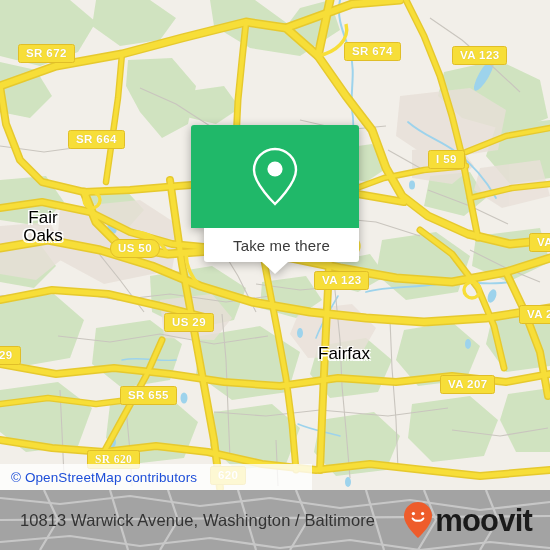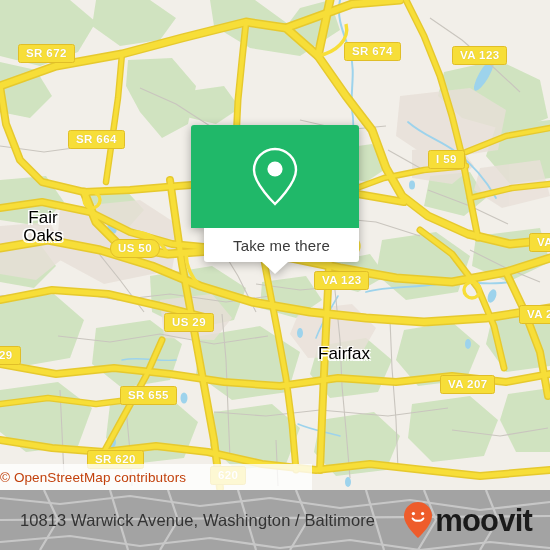--- a/index.html
+++ b/index.html
@@ -52,22 +52,23 @@
     line-height: 13px;
     text-shadow: 0 0 1px rgba(120,100,10,.35);
   }
 
   
   #attribution {
     position: absolute; left: 0; bottom: 0;
     width: 312px; height: 26px;
     background: rgba(255,255,255,0.78);
     display: flex; align-items: center;
+    padding-left: 11px;
     font-size: 13.5px;
-    color: #c2410c;
+    color: #1d4ed8;
     letter-spacing: .1px;
   }
 
   
   #popup {
     position: absolute; left: 191px; top: 125px;
     width: 168px;
     filter: drop-shadow(0 2px 5px rgba(0,0,0,0.30));
   }
   #popup-head {
@@ -296,21 +297,21 @@
     <div class="shield" style="left:68px;  top:130px;">SR 664</div>
     <div class="shield" style="left:428px; top:150px;">I 59</div>
     <div class="shield" style="left:110px; top:239px;border-radius:9px;">US 50</div>
     <div class="shield" style="left:529px; top:233px;">VA</div>
     <div class="shield" style="left:314px; top:271px;">VA 123</div>
     <div class="shield" style="left:164px; top:313px;">US 29</div>
     <div class="shield" style="left:519px; top:305px;">VA 2</div>
     <div class="shield" style="left:-9px;  top:346px;">29</div>
     <div class="shield" style="left:120px; top:377px;margin-top:9px;">SR 655</div>
     <div class="shield" style="left:440px; top:375px;">VA 207</div>
-    <div class="shield" style="left:87px;  top:450px;">SR 620</div>
+    <div class="shield" style="left:87px;  top:450px;font-family:Liberation Serif, serif;">SR 620</div>
     <div class="shield" style="left:210px; top:466px;text-align:center;">620</div>
 
     <div id="popup">
       <div id="popup-head">
         <svg width="48" height="62" viewBox="0 0 48 62">
           <path d="M24 3 C12.4 3 3 12.4 3 24 C3 38 24 58 24 58 C24 58 45 38 45 24 C45 12.4 35.6 3 24 3 Z" fill="none" stroke="#ffffff" stroke-width="2.4"></path>
           <circle cx="24" cy="23" r="7.6" fill="#ffffff"></circle>
         </svg>
       </div>
       <div id="popup-body">

